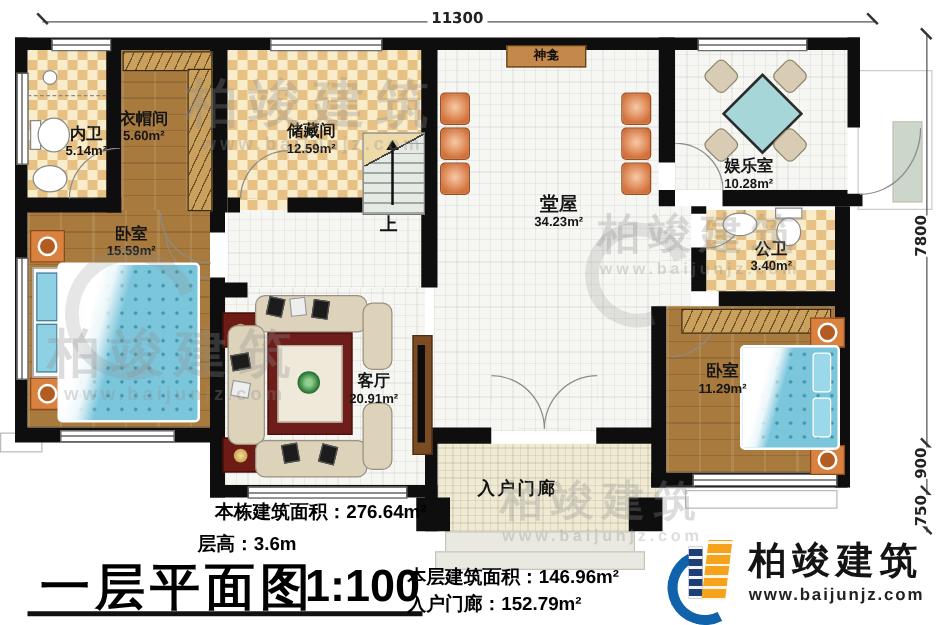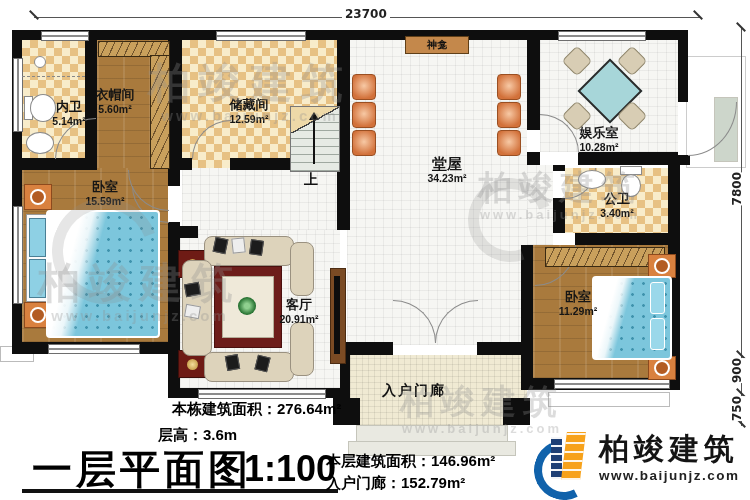--- a/index.html
+++ b/index.html
@@ -313,21 +313,21 @@
   </div>
   <div class="rlabel" style="left:538px;top:290px;width:80px">
     <span class="nm">卧室</span>
     <span class="ar">11.29m²</span>
   </div>
   <div class="porchlabel" style="left:382px;top:382px;width:115px;text-align:left">入户门廊</div>
 
   <div class="dline" style="left:34px;top:17px;width:666px;height:1px"></div>
   <div class="tick" style="left:28px;top:14px"></div>
   <div class="tick" style="left:692px;top:14px"></div>
-  <div class="dim" style="left:342px;top:7px">23700</div>
+  <div class="dim" style="left:342px;top:7px">11300</div>
 
   <div class="dline" style="left:741px;top:28px;width:1px;height:398px"></div>
   <div class="tick" style="left:735px;top:26px"></div>
   <div class="tick" style="left:735px;top:354px"></div>
   <div class="tick" style="left:735px;top:392px"></div>
   <div class="tick" style="left:735px;top:422px"></div>
   <div class="dim dim-v" style="left:727px;top:172px">7800</div>
   <div class="dim dim-v" style="left:727px;top:358px">900</div>
   <div class="dim dim-v" style="left:727px;top:396px">750</div>
 

